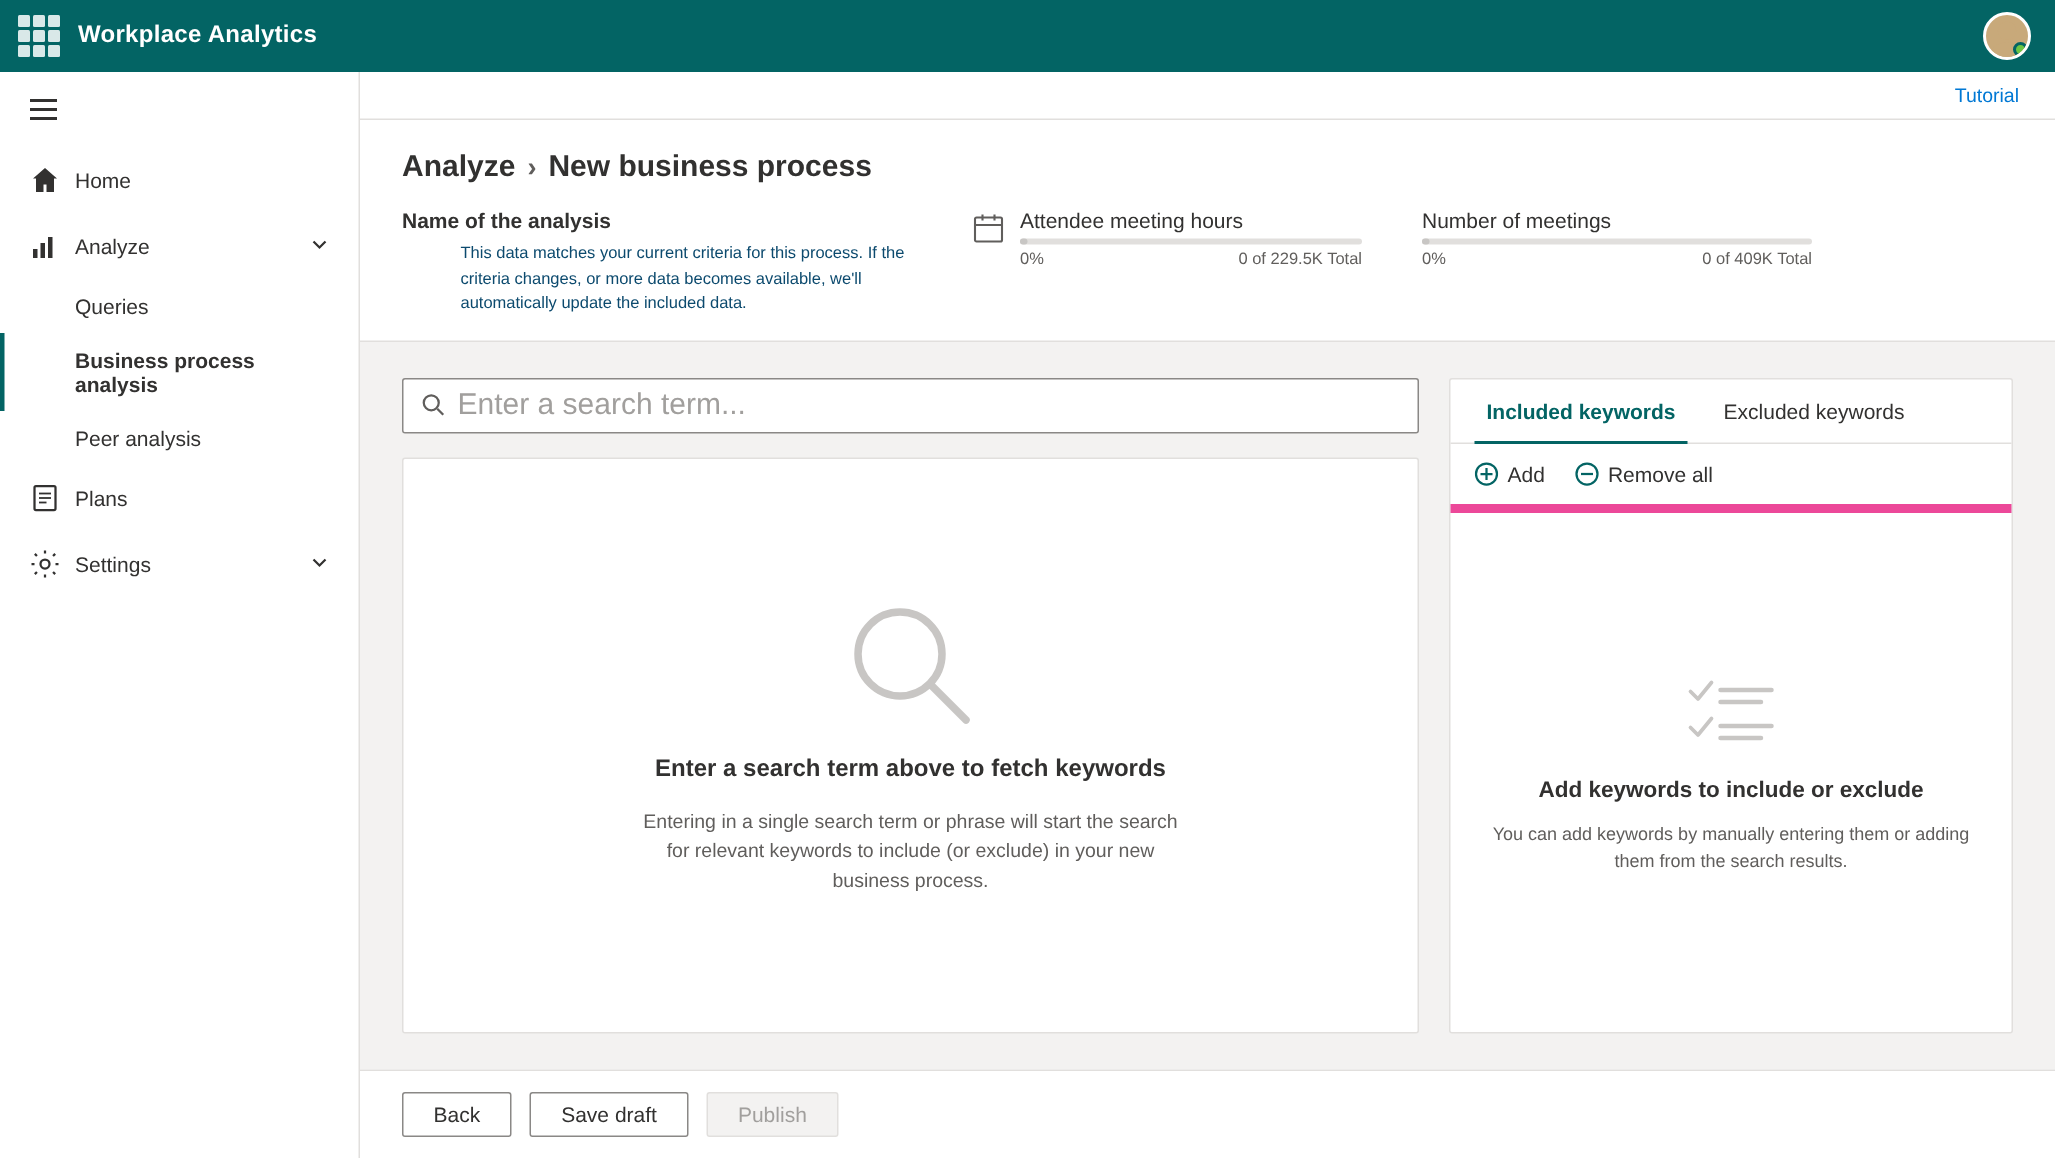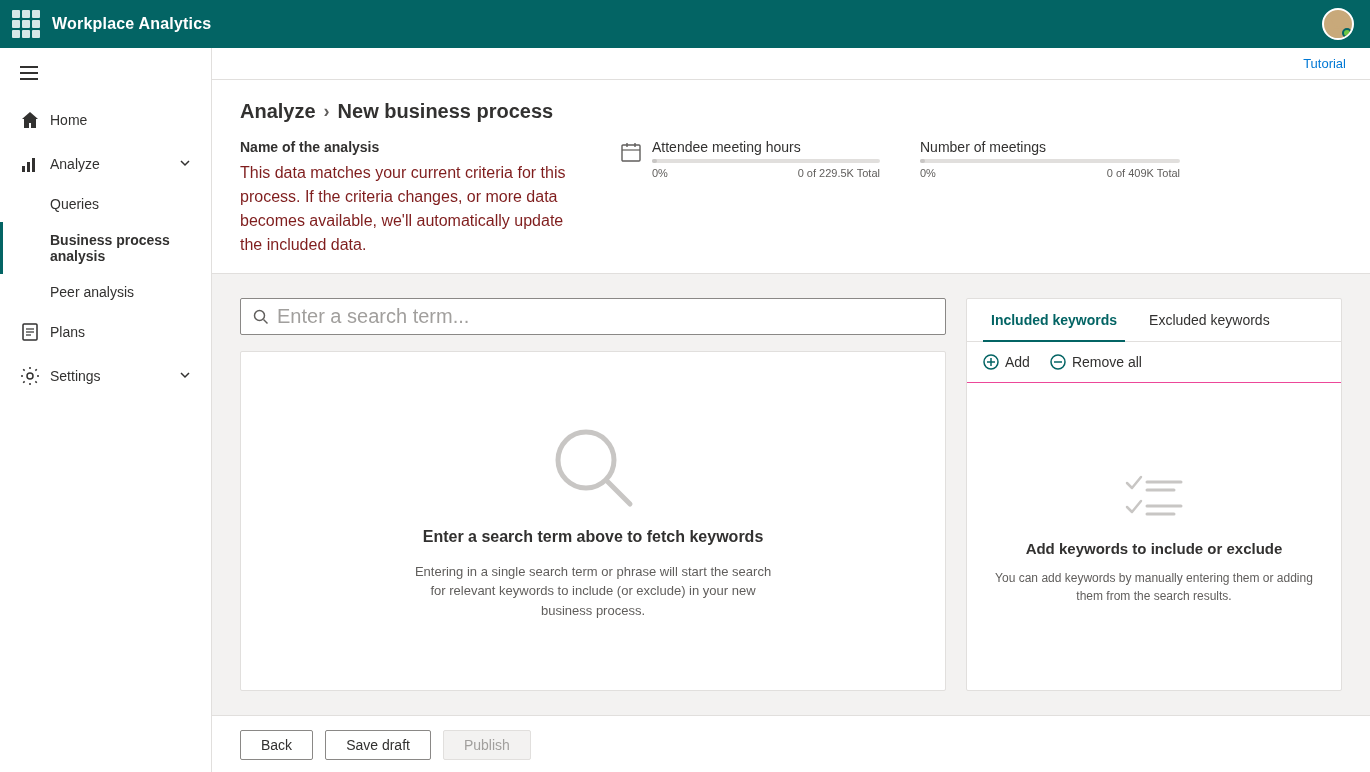--- a/index.html
+++ b/index.html
@@ -34,21 +34,21 @@
     .avatar-status {
       width: 10px; height: 10px; background: #6cc644; border-radius: 50%;
       position: absolute; bottom: 0; right: 0; border: 2px solid #036464;
     }
 
     
     .layout { display: flex; flex: 1; overflow: hidden; }
 
     
     .sidebar {
-      width: 212px; background: #fff; flex-shrink: 0;
+      width: 240px; background: #fff; flex-shrink: 0;
       border-right: 1px solid #e1dfdd;
       display: flex; flex-direction: column;
     }
     .sidebar-hamburger {
       padding: 16px 20px; cursor: pointer;
       color: #323130;
       display: flex; align-items: center;
     }
     .sidebar-hamburger svg { width: 18px; height: 18px; }
     .sidebar-nav { flex: 1; overflow-y: auto; }
@@ -103,21 +103,21 @@
       font-size: 20px; font-weight: 600; color: #323130;
       margin-bottom: 16px;
     }
     .breadcrumb-link { color: #323130; font-size: 20px; }
     .breadcrumb-sep { color: #605e5c; font-size: 18px; }
     .breadcrumb-current { color: #323130; }
 
     .process-info { display: flex; align-items: flex-start; gap: 40px; }
     .process-name-section { flex: 0 0 auto; max-width: 340px; }
     .process-name-label { font-size: 14px; font-weight: 600; color: #323130; margin-bottom: 6px; }
-    .process-name-desc { font-size: 16px; color: #7f1d1d; line-height: 1.5; }
+    .process-name-desc { font-size: 11px; color: #0c4a6e; line-height: 1.5; margin-left: 39px; }
 
     .metric-block { display: flex; align-items: flex-start; gap: 10px; min-width: 260px; }
     .metric-calendar { color: #605e5c; margin-top: 2px; }
     .metric-content { flex: 1; }
     .metric-title { font-size: 14px; color: #323130; margin-bottom: 4px; }
     .metric-bar-bg { height: 4px; background: #e1dfdd; border-radius: 2px; margin-bottom: 4px; }
     .metric-bar-fill { height: 4px; background: #c8c6c4; border-radius: 2px; }
     .metric-stats { display: flex; justify-content: space-between; font-size: 11px; color: #605e5c; }
 
     
@@ -193,21 +193,21 @@
       top: 1px;
     }
     .keywords-tab.active {
       color: #036464;
       border-bottom: 2px solid #036464;
       font-weight: 600;
     }
     .keywords-actions {
       display: flex; align-items: flex-start; gap: 20px;
       padding: 12px 16px;
-      border-bottom: 1px solid #ec4899;
+      border-bottom: 6px solid #ec4899;
     }
     .keywords-action-btn {
       display: flex; align-items: center; gap: 6px;
       font-size: 14px; color: #323130; cursor: pointer;
     }
 
     .keywords-empty {
       flex: 1;
       display: flex; flex-direction: column; align-items: center; justify-content: center;
       padding: 40px 24px; gap: 12px;

